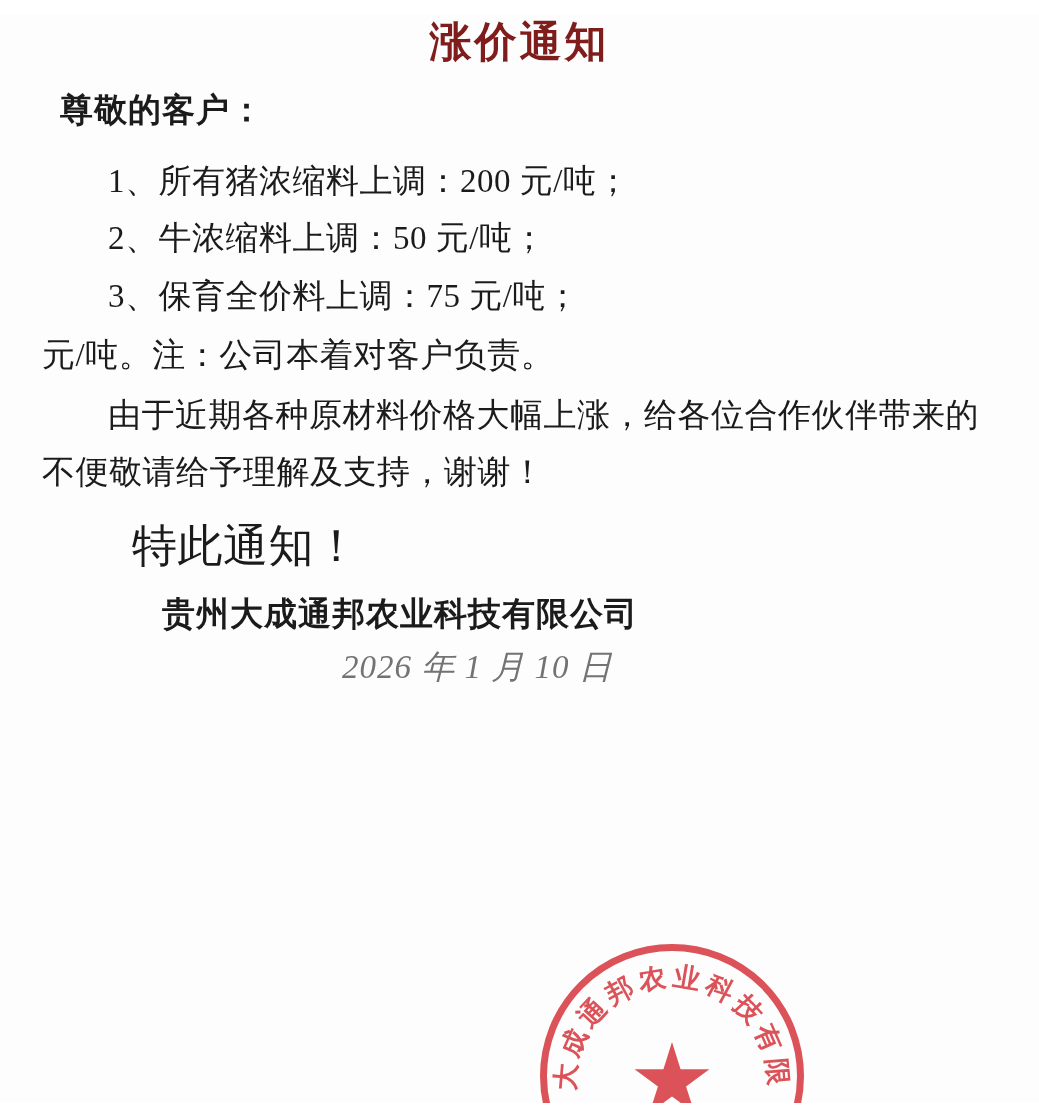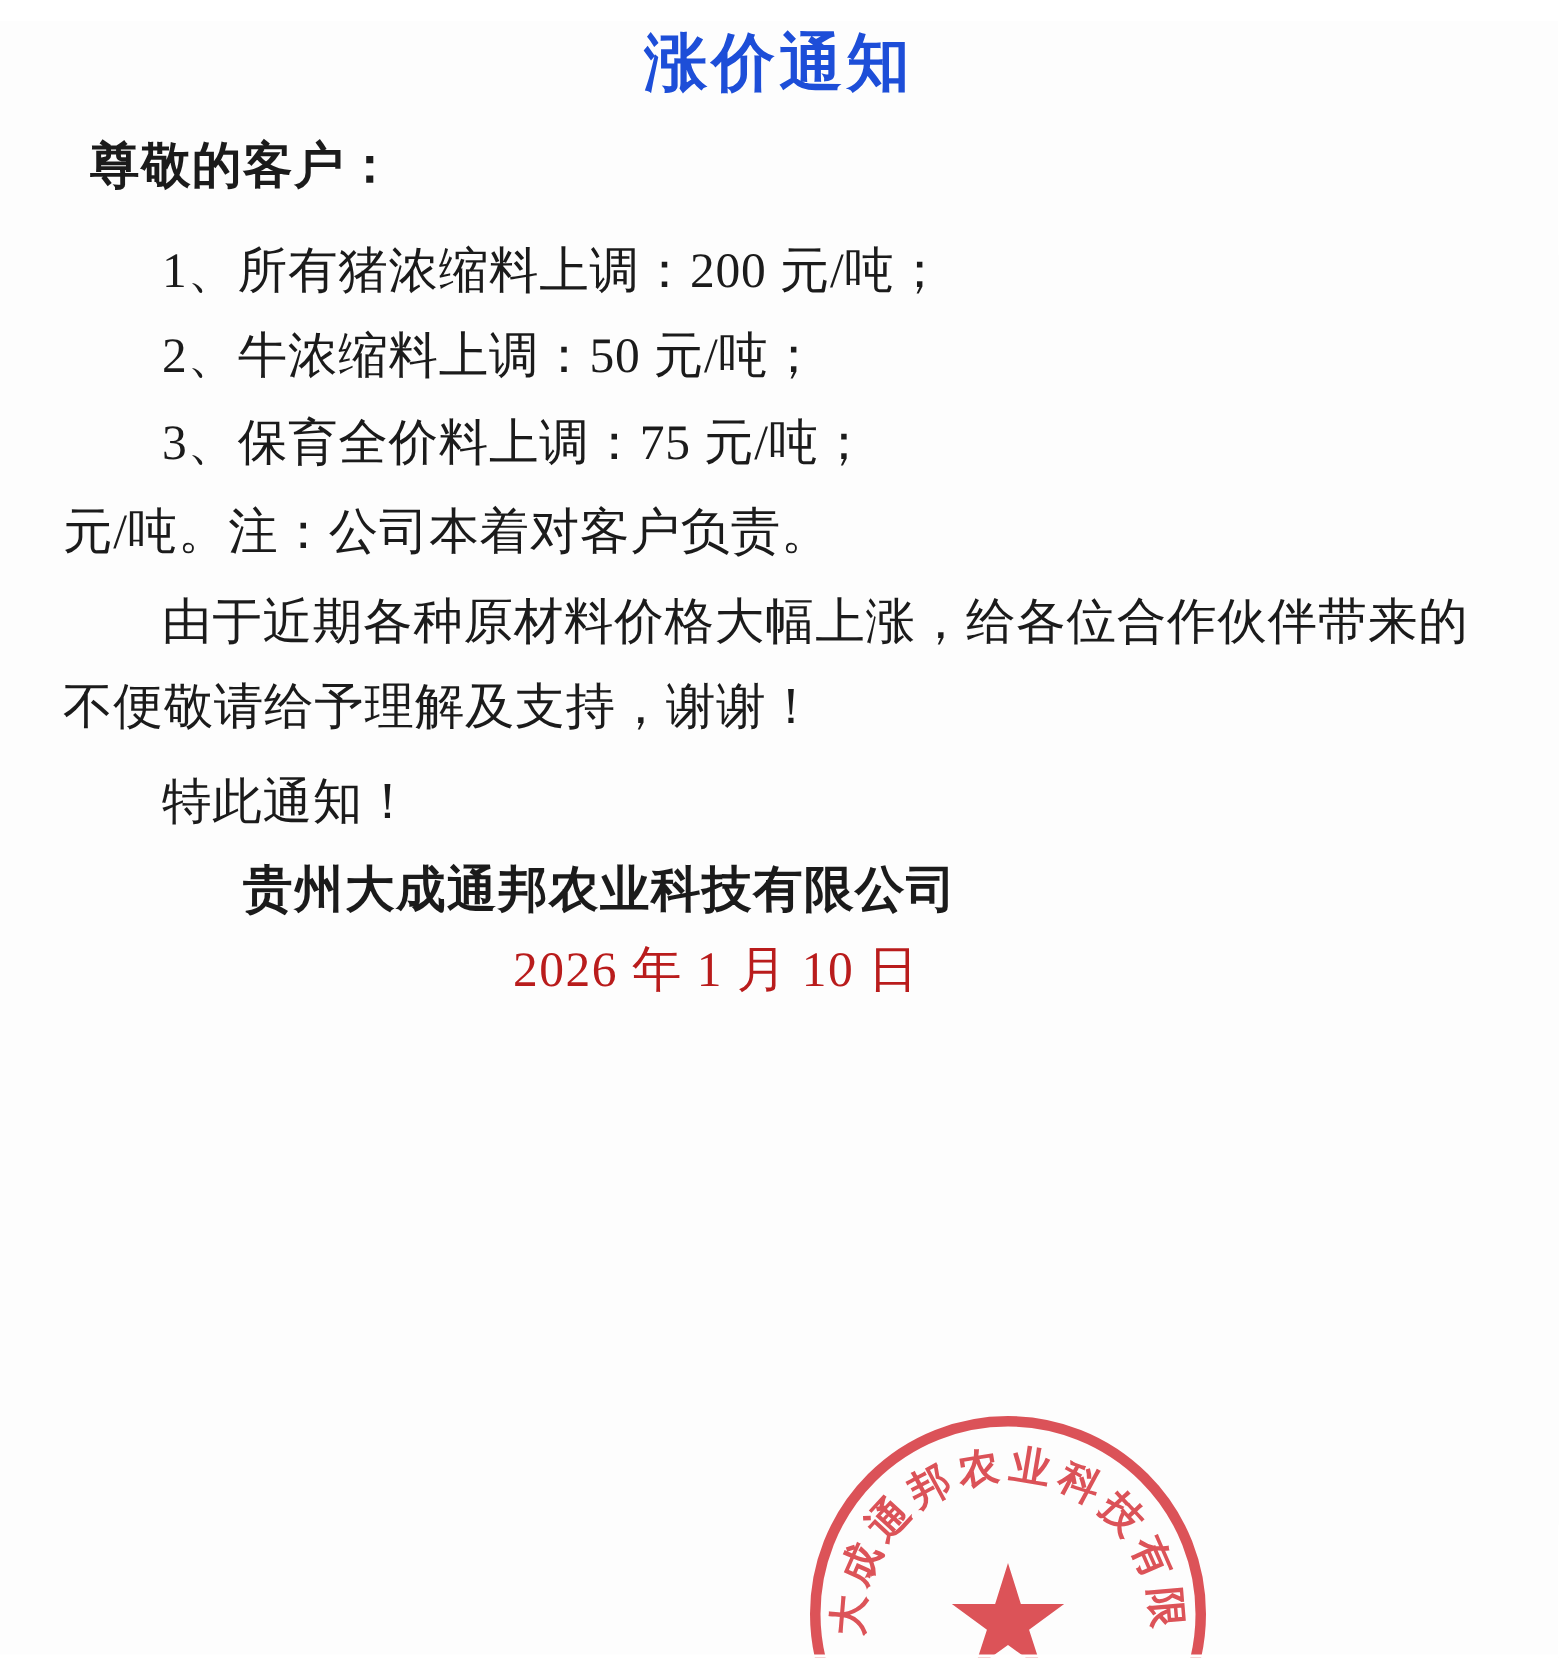--- a/index.html
+++ b/index.html
@@ -21,21 +21,21 @@
     background: #fdfdfd;
     box-sizing: border-box;
     padding: 0 42px;
   }
   .doc-title {
     text-align: center;
     font-size: 42px;
     font-weight: bold;
     letter-spacing: 3px;
     margin: 14px 0 18px 0;
-    color: #1d4ed8;
+    color: #7f1d1d;
     font-family: "Liberation Serif", "DejaVu Serif", serif;
   }
   .salutation {
     font-size: 33px;
     font-weight: bold;
     margin: 0 0 20px 18px;
     letter-spacing: 1px;
   }
   .body-par {
     font-size: 33px;
@@ -65,21 +65,21 @@
     margin: 0 0 2px 0;
   }
   .closing {
     font-size: 33px;
     line-height: 1.74;
     text-indent: 2em;
     letter-spacing: 0.5px;
     margin: 2px 0 0 0;
   }
   .notice-end {
-    font-size: 33px;
+    font-size: 45px;
     line-height: 1.74;
     text-indent: 2em;
     letter-spacing: 0.5px;
     margin: 6px 0 0 0;
   }
   .sign-block {
     position: relative;
     margin-top: 6px;
     text-align: center;
     padding-right: 10px;
@@ -91,21 +91,22 @@
     margin: 0;
     padding-left: 120px;
     text-align: left;
   }
   .sign-date {
     font-size: 33px;
     letter-spacing: 1px;
     margin: 8px 0 0 0;
     padding-left: 300px;
     text-align: left;
-    color: #b91c1c;
+    color: #737373;
+    font-style: italic;
   }
   
   .seal {
     position: absolute;
     left: 540px;
     top: 930px;
     width: 250px;
     height: 250px;
     border: 7px solid #d2232a;
     border-radius: 50%;

